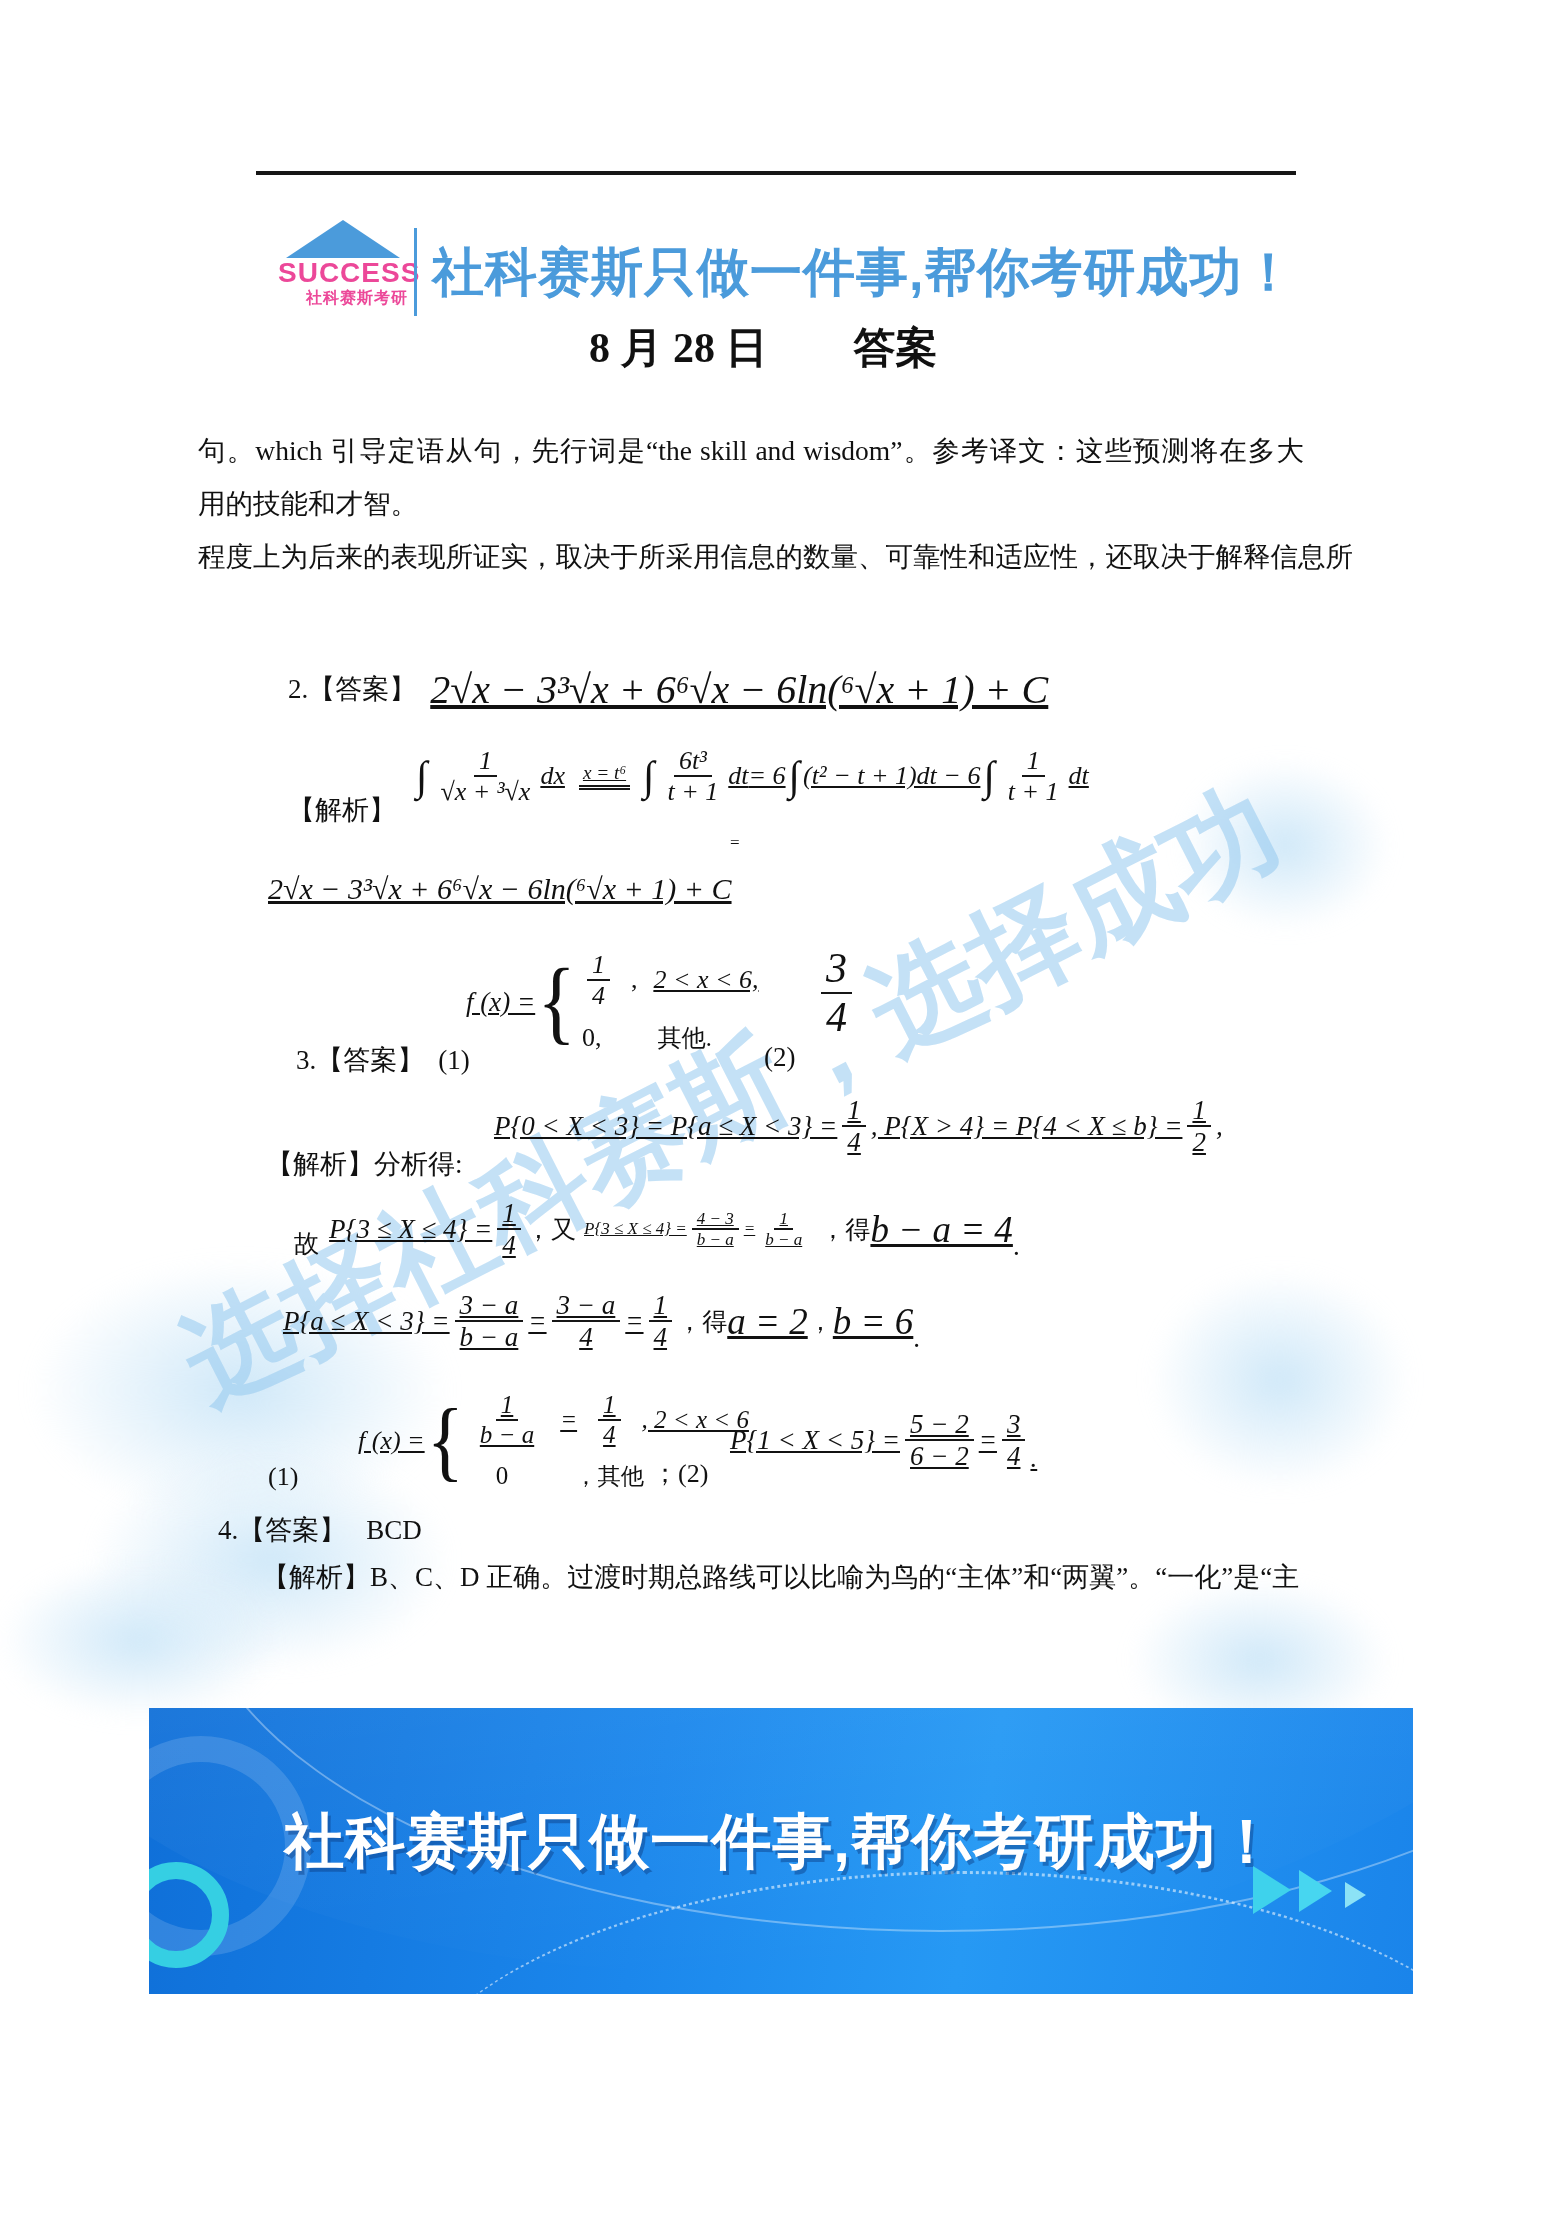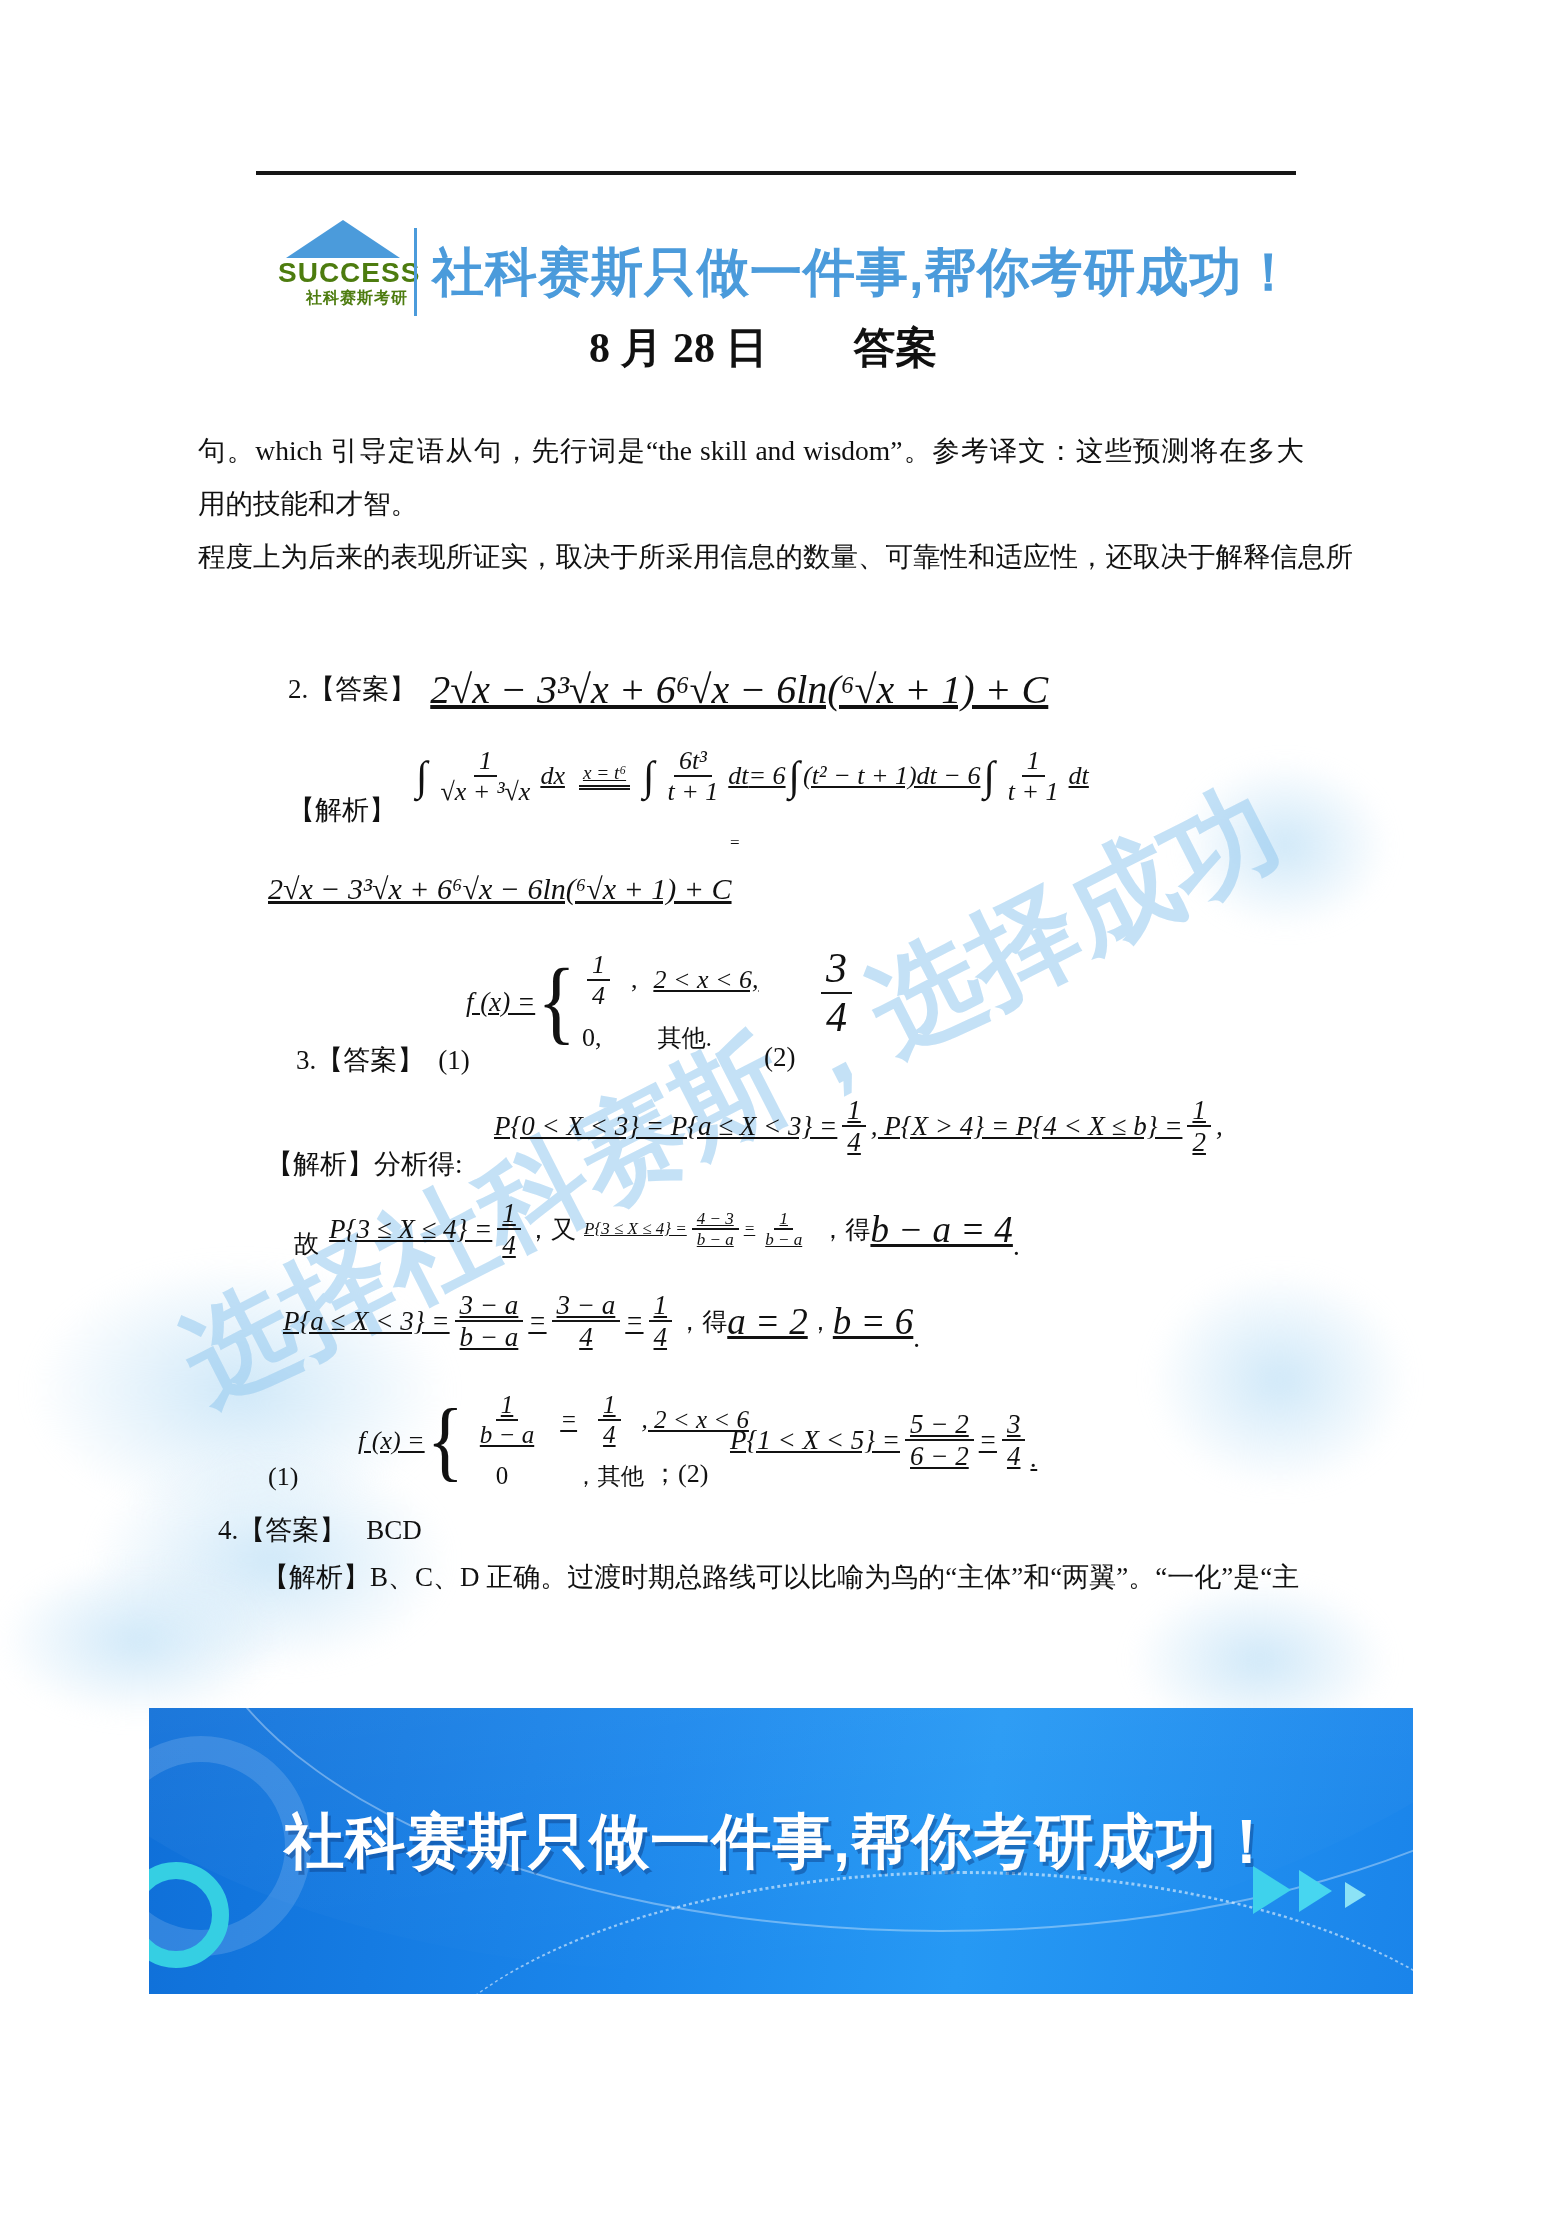--- a/index.html
+++ b/index.html
@@ -2,21 +2,21 @@
 <html><head>
 <meta charset="utf-8">
 <style>
   html,body{margin:0;padding:0;background:#ffffff;}
   #page{position:relative;width:1568px;height:2218px;background:#ffffff;overflow:hidden;
         font-family:"Liberation Serif","DejaVu Serif",serif;color:#111;}
   .abs{position:absolute;}
   .z1{z-index:2;}
   
   #topline{left:256px;top:171px;width:1040px;height:4px;background:#161616;}
-  #logo{left:278px;top:220px;width:130px;text-align:center;color:#4d7c0f;
+  #logo{left:278px;top:220px;width:130px;text-align:center;color:#ec4899;
         font-family:"Liberation Sans","DejaVu Sans",sans-serif;}
   #roof{width:0;height:0;border-left:57px solid transparent;border-right:57px solid transparent;
         border-bottom:38px solid #4b9bdb;margin:0 auto;}
   #brand{font-size:28px;font-weight:bold;letter-spacing:1px;line-height:30px;}
   #brandsub{font-size:16px;font-weight:bold;letter-spacing:1px;line-height:20px;text-align:right;}
   #lg-div{left:414px;top:228px;width:3px;height:88px;background:#4b9bdb;}
   #slogan{left:432px;top:238px;font-family:"Liberation Sans","DejaVu Sans",sans-serif;
           font-size:52px;font-weight:bold;color:#4b9bdb;letter-spacing:1px;white-space:nowrap;}
   #title{left:589px;top:320px;display:flex;gap:86px;font-size:42px;font-weight:bold;white-space:nowrap;}
   

